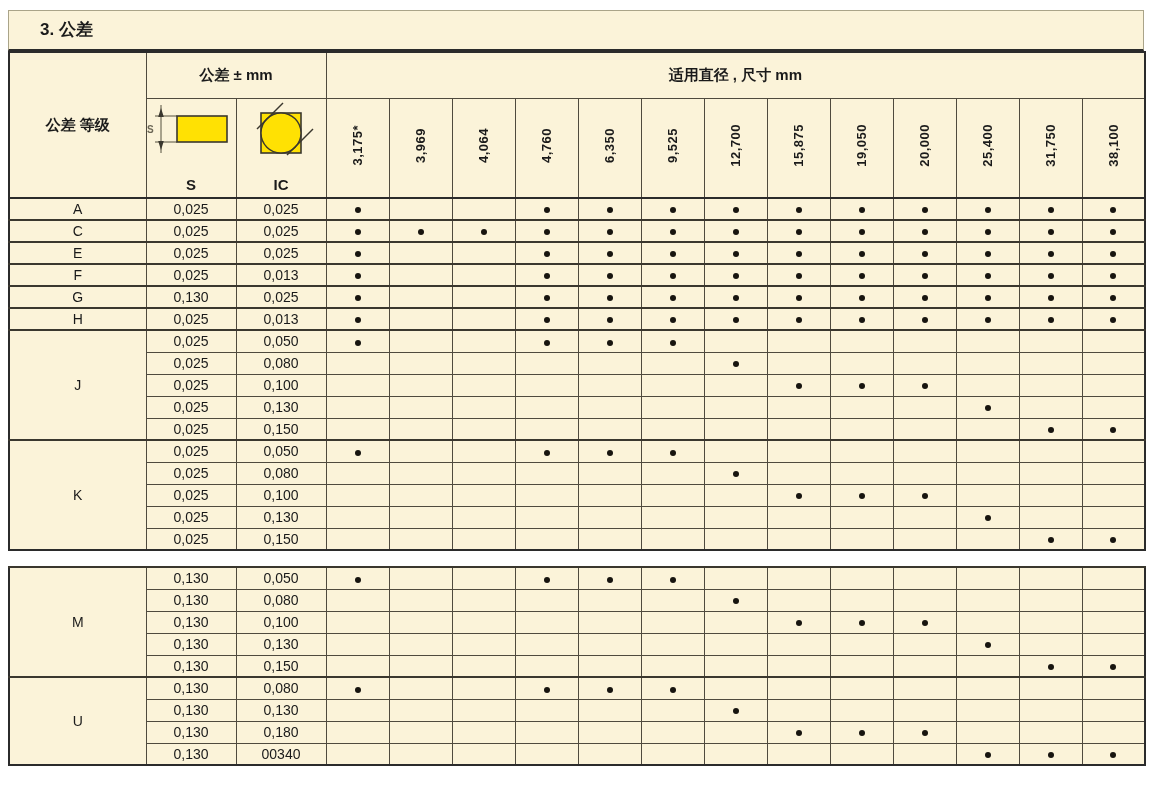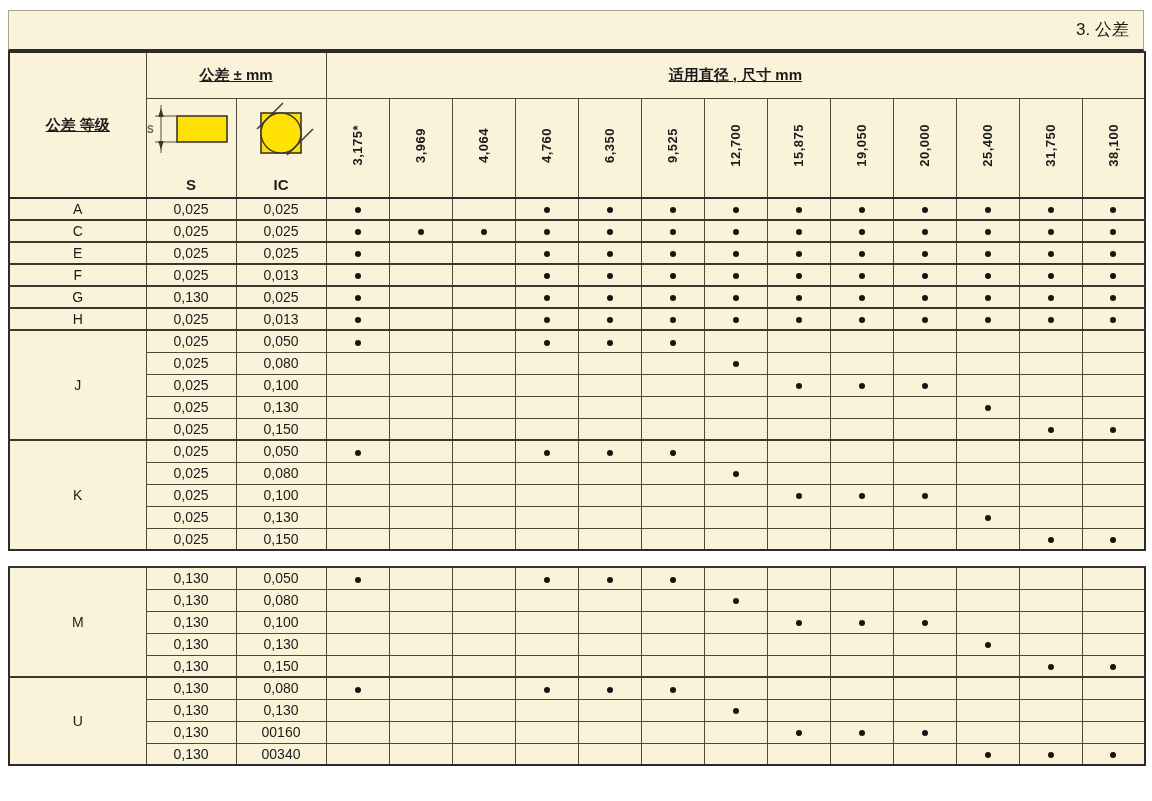--- a/index.html
+++ b/index.html
@@ -10,36 +10,35 @@
     --txt:#1a1a1a;
     --page:#ffffff;
   }
   *{box-sizing:border-box;}
   body{margin:0;background:var(--page);font-family:"Liberation Sans",sans-serif;color:var(--txt);}
   .page{width:1152px;height:801px;padding:10px 8px 0 8px;background:var(--page);}
   .doc-title{
     background:var(--cell-bg);
     border:1px solid #aaa489;
     border-bottom:2px solid var(--heavy);
-    font-weight:normal;font-size:17px;
+    font-weight:bold;font-size:17px;
     padding:7px 14px 8px 31px;
-    text-align:right;
   }
   table.tol{
     border-collapse:collapse;table-layout:fixed;width:1136px;
     background:var(--cell-bg);
     border:2px solid var(--heavy);
   }
   table.tol th, table.tol td{
     border:1px solid var(--grid);
     padding:0;margin:0;text-align:center;vertical-align:middle;
     overflow:hidden;
   }
   thead th{font-weight:bold;}
-  .hd-row1 th{height:46px;font-size:15px;border-bottom:1px solid var(--grid);text-decoration:underline;}
+  .hd-row1 th{height:46px;font-size:15px;border-bottom:1px solid var(--grid);}
   .hd-row2 th{height:100px;}
   thead{border-bottom:2px solid var(--heavy);}
   th.class-hd{font-size:15px;font-weight:bold;}
   .sym-wrap{display:flex;flex-direction:column;align-items:center;justify-content:space-between;height:96px;padding:2px 0 3px 0;}
   .sym-label{font-size:15px;font-weight:bold;line-height:16px;}
   .rot-th span{
     display:inline-block;
     writing-mode:vertical-rl;
     transform:rotate(180deg);
     font-size:13px;font-weight:bold;letter-spacing:0.5px;
@@ -567,21 +566,21 @@
           <td><span class="dot"></span></td>
           <td></td>
           <td></td>
           <td></td>
           <td></td>
           <td></td>
           <td></td>
         </tr>
         <tr>
           <td class="num">0,130</td>
-          <td class="num">00160</td>
+          <td class="num">0,180</td>
           <td></td>
           <td></td>
           <td></td>
           <td></td>
           <td></td>
           <td></td>
           <td></td>
           <td><span class="dot"></span></td>
           <td><span class="dot"></span></td>
           <td><span class="dot"></span></td>

